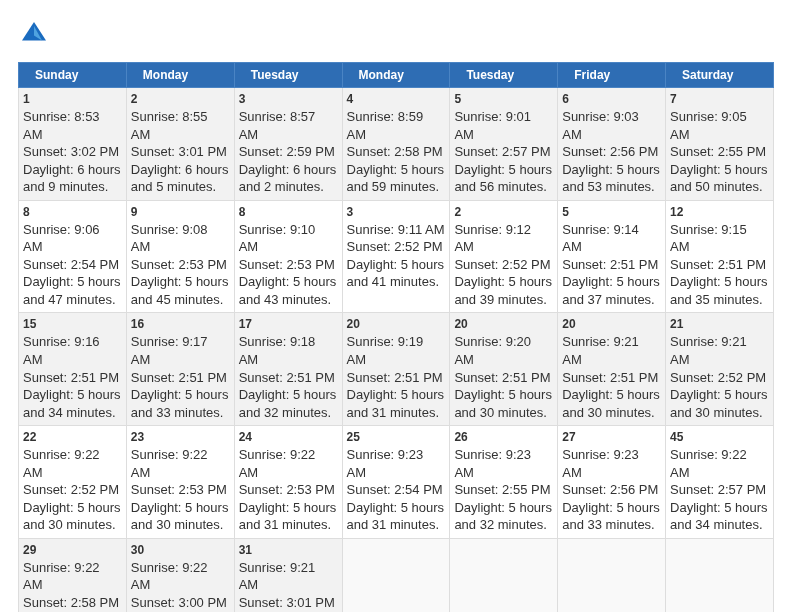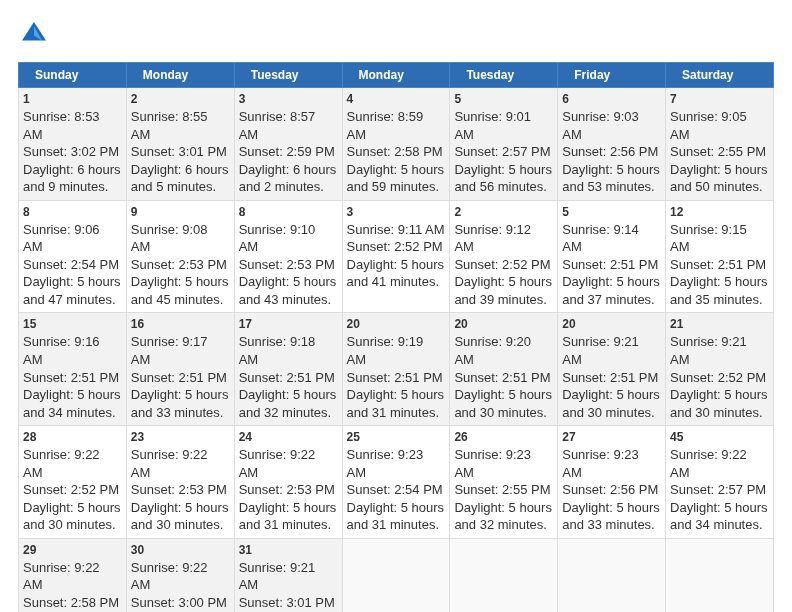--- a/index.html
+++ b/index.html
@@ -161,21 +161,21 @@
         <tr>
           <td><span class="day-num">15</span><span class="day-info">Sunrise: 9:16 AM<br>Sunset: 2:51 PM<br>Daylight: 5 hours and 34 minutes.</span></td>
           <td><span class="day-num">16</span><span class="day-info">Sunrise: 9:17 AM<br>Sunset: 2:51 PM<br>Daylight: 5 hours and 33 minutes.</span></td>
           <td><span class="day-num">17</span><span class="day-info">Sunrise: 9:18 AM<br>Sunset: 2:51 PM<br>Daylight: 5 hours and 32 minutes.</span></td>
           <td><span class="day-num">20</span><span class="day-info">Sunrise: 9:19 AM<br>Sunset: 2:51 PM<br>Daylight: 5 hours and 31 minutes.</span></td>
           <td><span class="day-num">20</span><span class="day-info">Sunrise: 9:20 AM<br>Sunset: 2:51 PM<br>Daylight: 5 hours and 30 minutes.</span></td>
           <td><span class="day-num">20</span><span class="day-info">Sunrise: 9:21 AM<br>Sunset: 2:51 PM<br>Daylight: 5 hours and 30 minutes.</span></td>
           <td><span class="day-num">21</span><span class="day-info">Sunrise: 9:21 AM<br>Sunset: 2:52 PM<br>Daylight: 5 hours and 30 minutes.</span></td>
         </tr>
         <tr>
-          <td><span class="day-num">28</span><span class="day-info">Sunrise: 9:22 AM<br>Sunset: 2:52 PM<br>Daylight: 5 hours and 30 minutes.</span></td>
+          <td><span class="day-num">22</span><span class="day-info">Sunrise: 9:22 AM<br>Sunset: 2:52 PM<br>Daylight: 5 hours and 30 minutes.</span></td>
           <td><span class="day-num">23</span><span class="day-info">Sunrise: 9:22 AM<br>Sunset: 2:53 PM<br>Daylight: 5 hours and 30 minutes.</span></td>
           <td><span class="day-num">24</span><span class="day-info">Sunrise: 9:22 AM<br>Sunset: 2:53 PM<br>Daylight: 5 hours and 31 minutes.</span></td>
           <td><span class="day-num">25</span><span class="day-info">Sunrise: 9:23 AM<br>Sunset: 2:54 PM<br>Daylight: 5 hours and 31 minutes.</span></td>
           <td><span class="day-num">26</span><span class="day-info">Sunrise: 9:23 AM<br>Sunset: 2:55 PM<br>Daylight: 5 hours and 32 minutes.</span></td>
           <td><span class="day-num">27</span><span class="day-info">Sunrise: 9:23 AM<br>Sunset: 2:56 PM<br>Daylight: 5 hours and 33 minutes.</span></td>
           <td><span class="day-num">45</span><span class="day-info">Sunrise: 9:22 AM<br>Sunset: 2:57 PM<br>Daylight: 5 hours and 34 minutes.</span></td>
         </tr>
         <tr>
           <td><span class="day-num">29</span><span class="day-info">Sunrise: 9:22 AM<br>Sunset: 2:58 PM<br>Daylight: 5 hours and 36 minutes.</span></td>
           <td><span class="day-num">30</span><span class="day-info">Sunrise: 9:22 AM<br>Sunset: 3:00 PM<br>Daylight: 5 hours and 37 minutes.</span></td>

